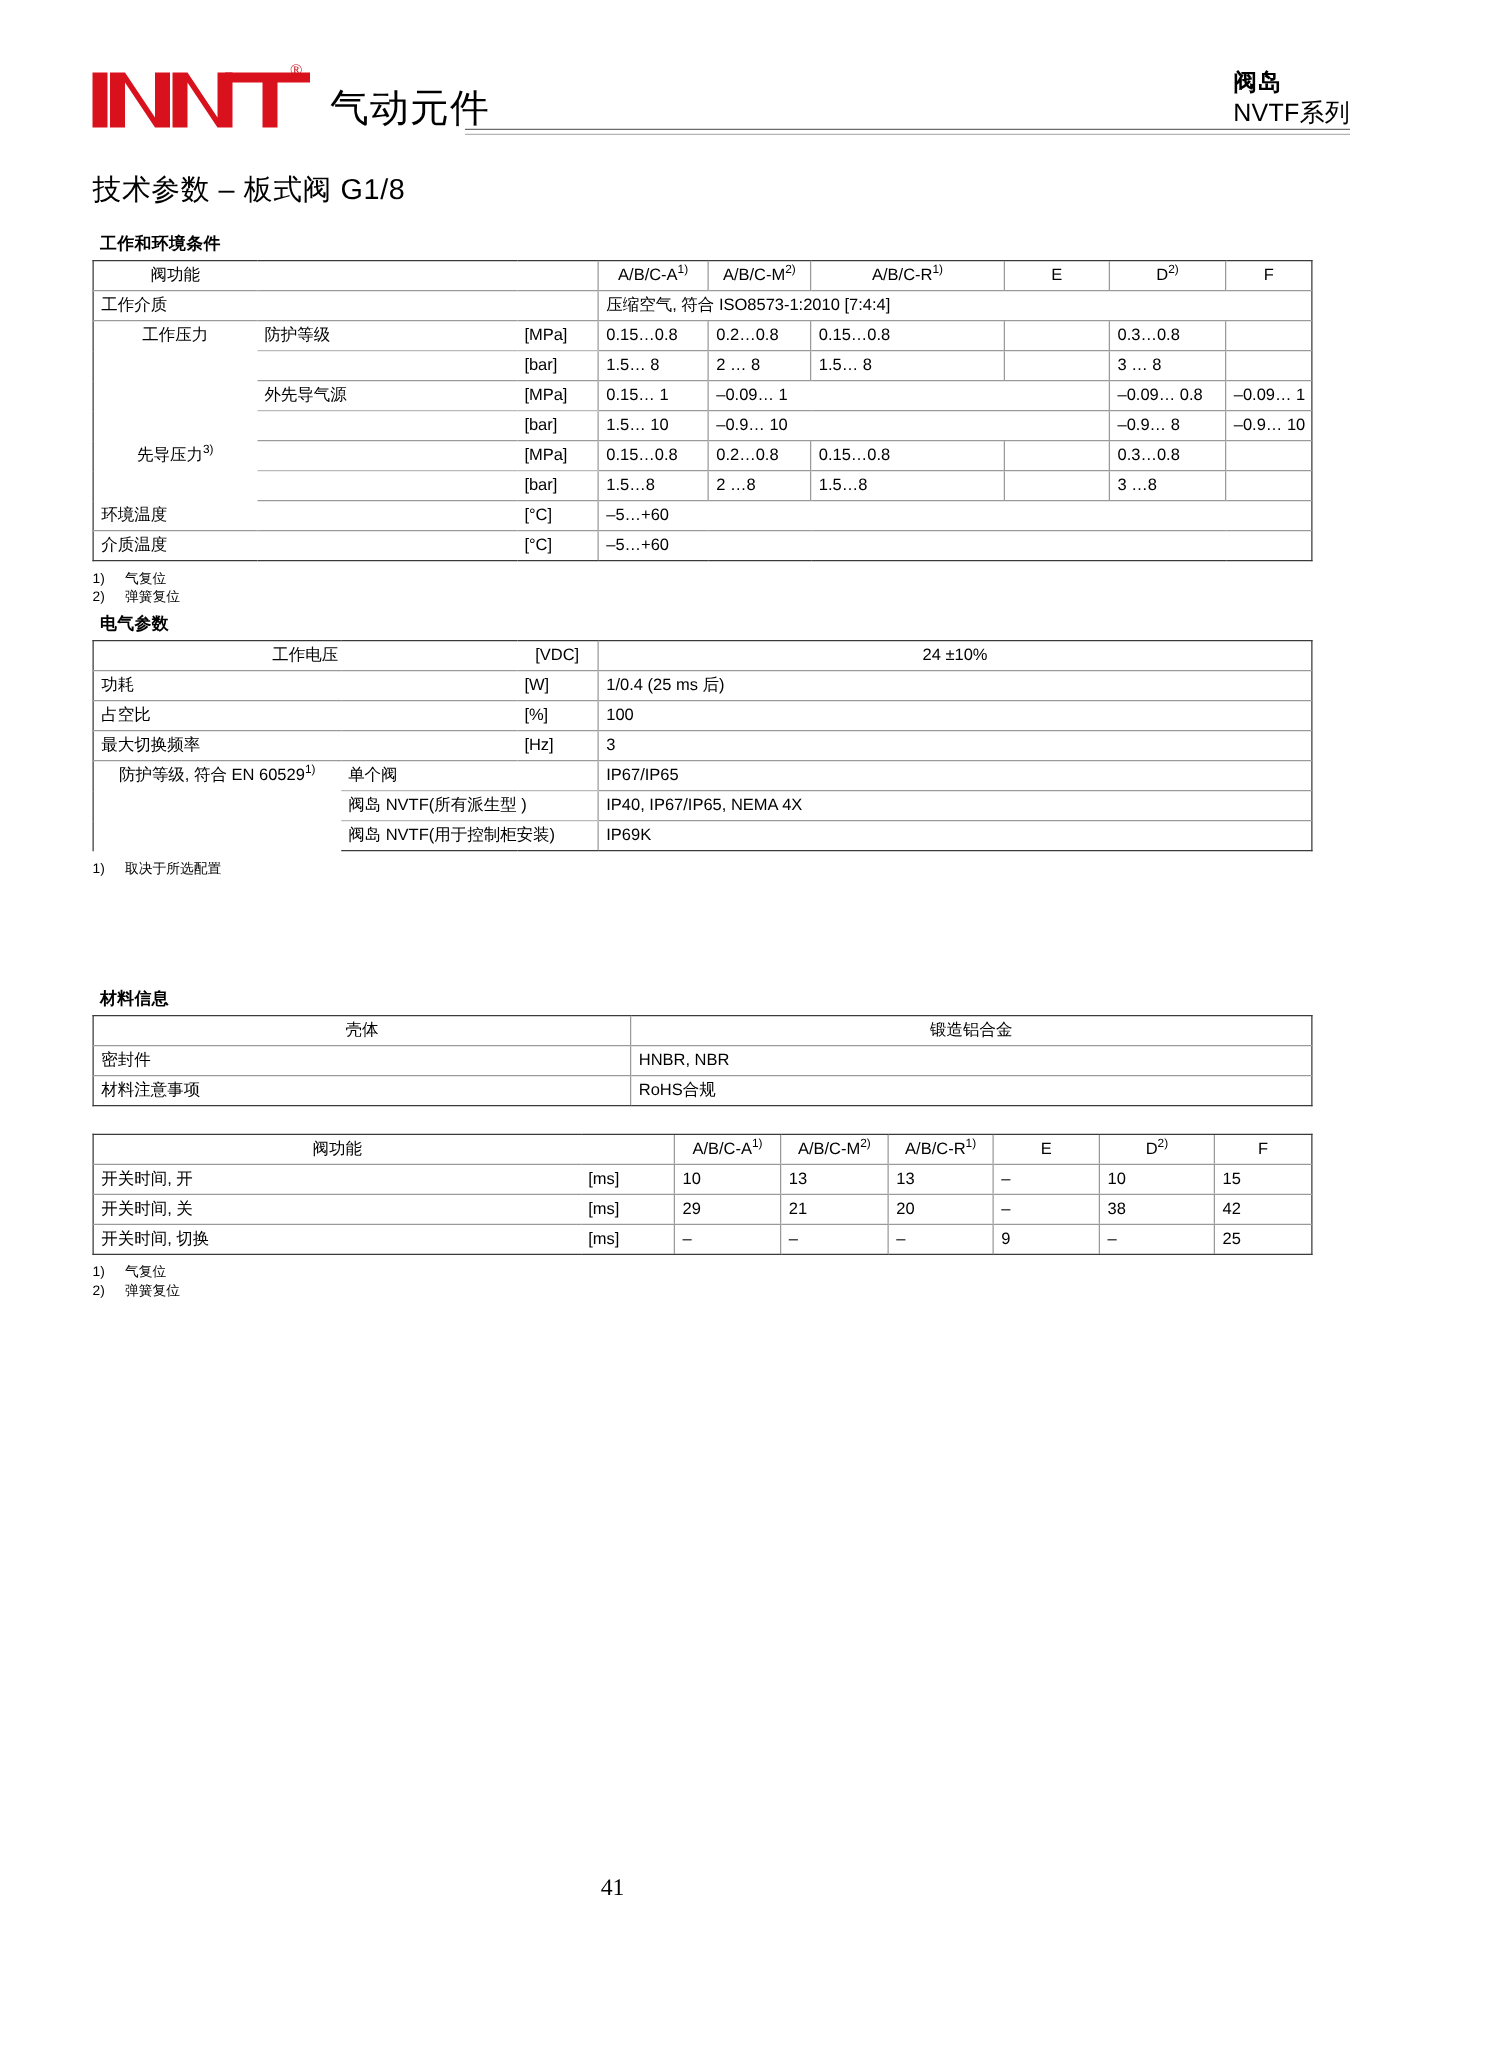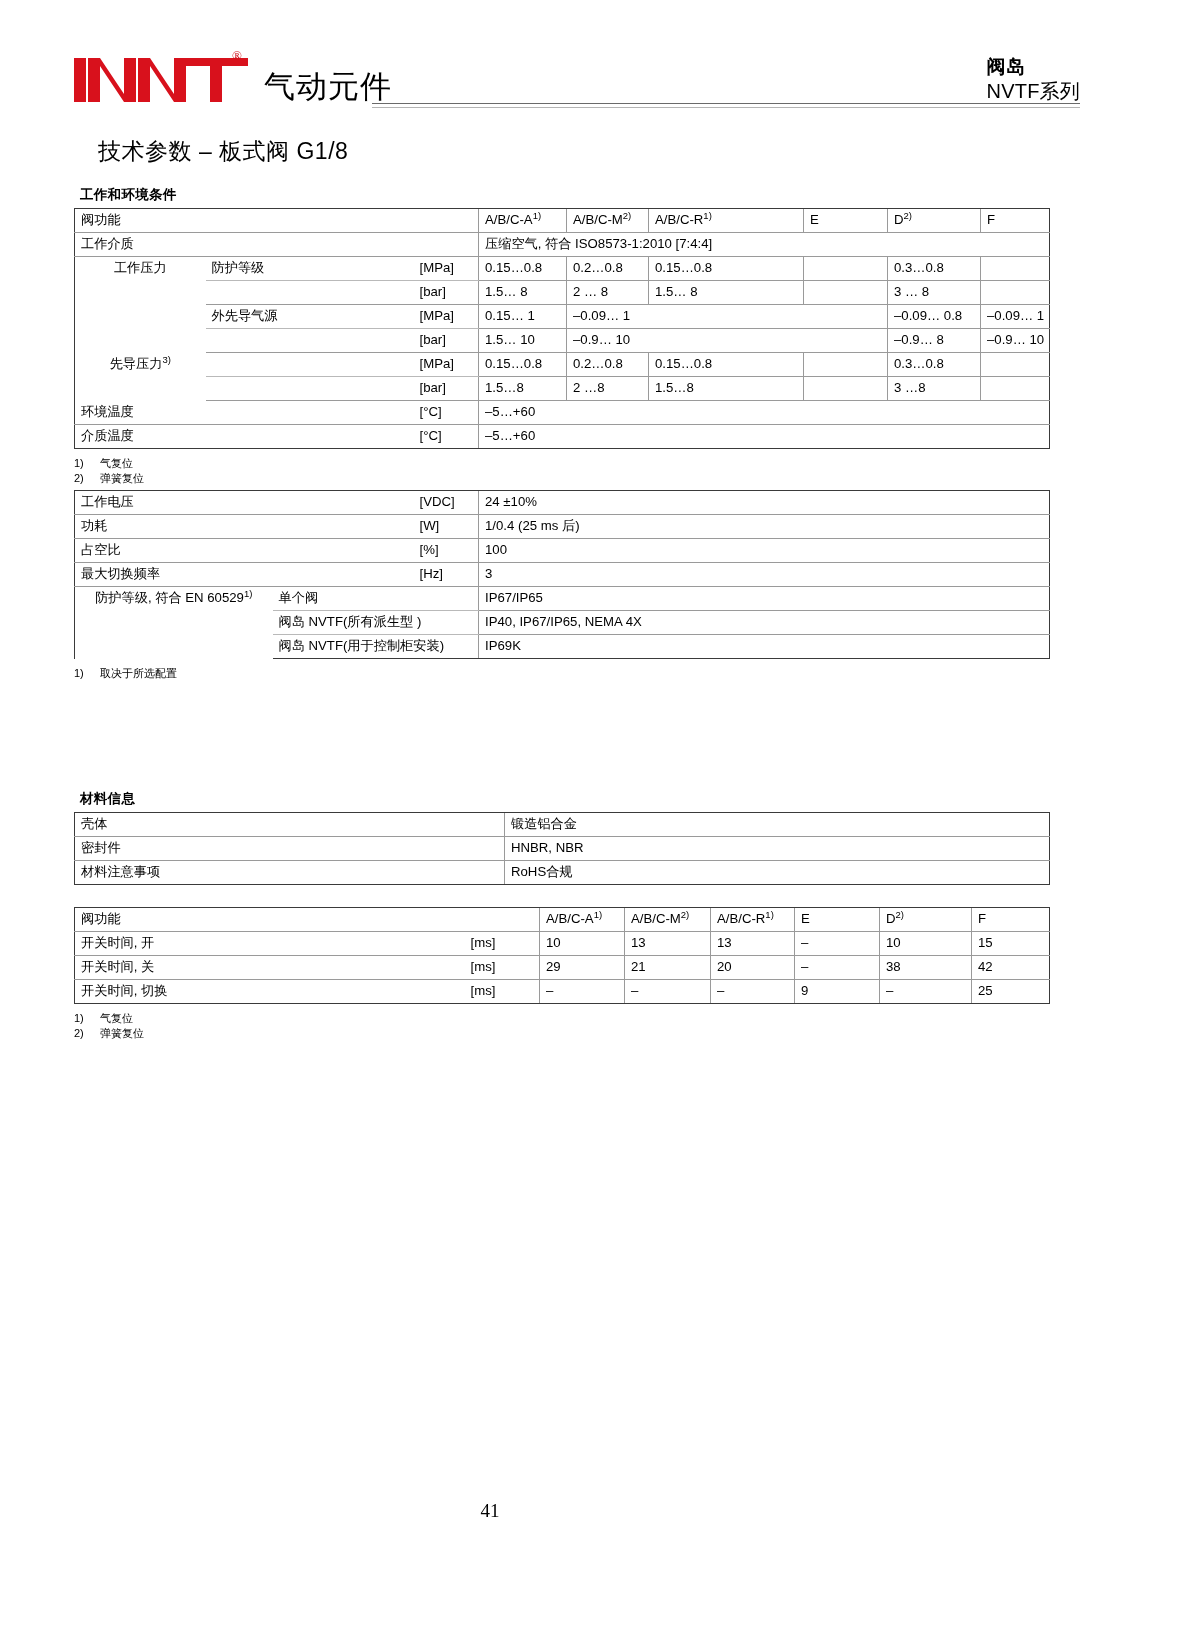--- a/index.html
+++ b/index.html
@@ -87,21 +87,20 @@
     letter-spacing: 0.2px;
   }
 
   
   .page-title {
     position: absolute;
     left: 74px;
     top: 136px;
     font-size: 23px;
     letter-spacing: 0.5px;
-    margin-left: 24px;
   }
 
   
   .sect-label {
     font-size: 13.5px;
     font-weight: bold;
     padding: 0 0 4px 6px;
     letter-spacing: 0.3px;
   }
   .sect-wrap { position: absolute; }
@@ -116,21 +115,21 @@
   table.spec td {
     border-bottom: 1px solid #9a9a9a;
     padding: 3px 6px 4px 6px;
     vertical-align: top;
     line-height: 16px;
     height: 15px;
     white-space: nowrap;
     overflow: hidden;
   }
   table.spec td.vl { border-left: 1px solid #9a9a9a; }
-  table.spec tr.toprow td { border-top: 1.6px solid #3a3a3a; }
+  table.spec tr.toprow td { border-top: 1.6px solid #3a3a3a; text-align: center; }
   table.spec tr.lastrow td { border-bottom: 1.6px solid #3a3a3a; }
   table.spec td.noline { border-bottom: none; text-align: center; }
   table.spec td.thinline { border-bottom: 1px solid #b9b9b9; }
   .edge-left {
     border-left: 1.6px solid #3a3a3a !important;
   }
   .edge-right {
     border-right: 1.6px solid #3a3a3a !important;
   }
   sup {
@@ -310,20 +309,21 @@
         <span>气复位</span>
       </div>
       <div class="fn">
         <span class="num">2)</span>
         <span>弹簧复位</span>
       </div>
     </div>
   </div>
 
   <div class="sect-wrap" style="left:74px; top:490px;">
+    <div class="sect-label">电气参数</div>
     <table class="spec">
       <colgroup>
         <col style="width:198px">
           <col style="width:141px">
           <col style="width:65px">
           <col style="width:571px">
       </colgroup>
       <tbody>
         <tr class="toprow">
           <td class="edge-left" colspan="2">工作电压</td>

